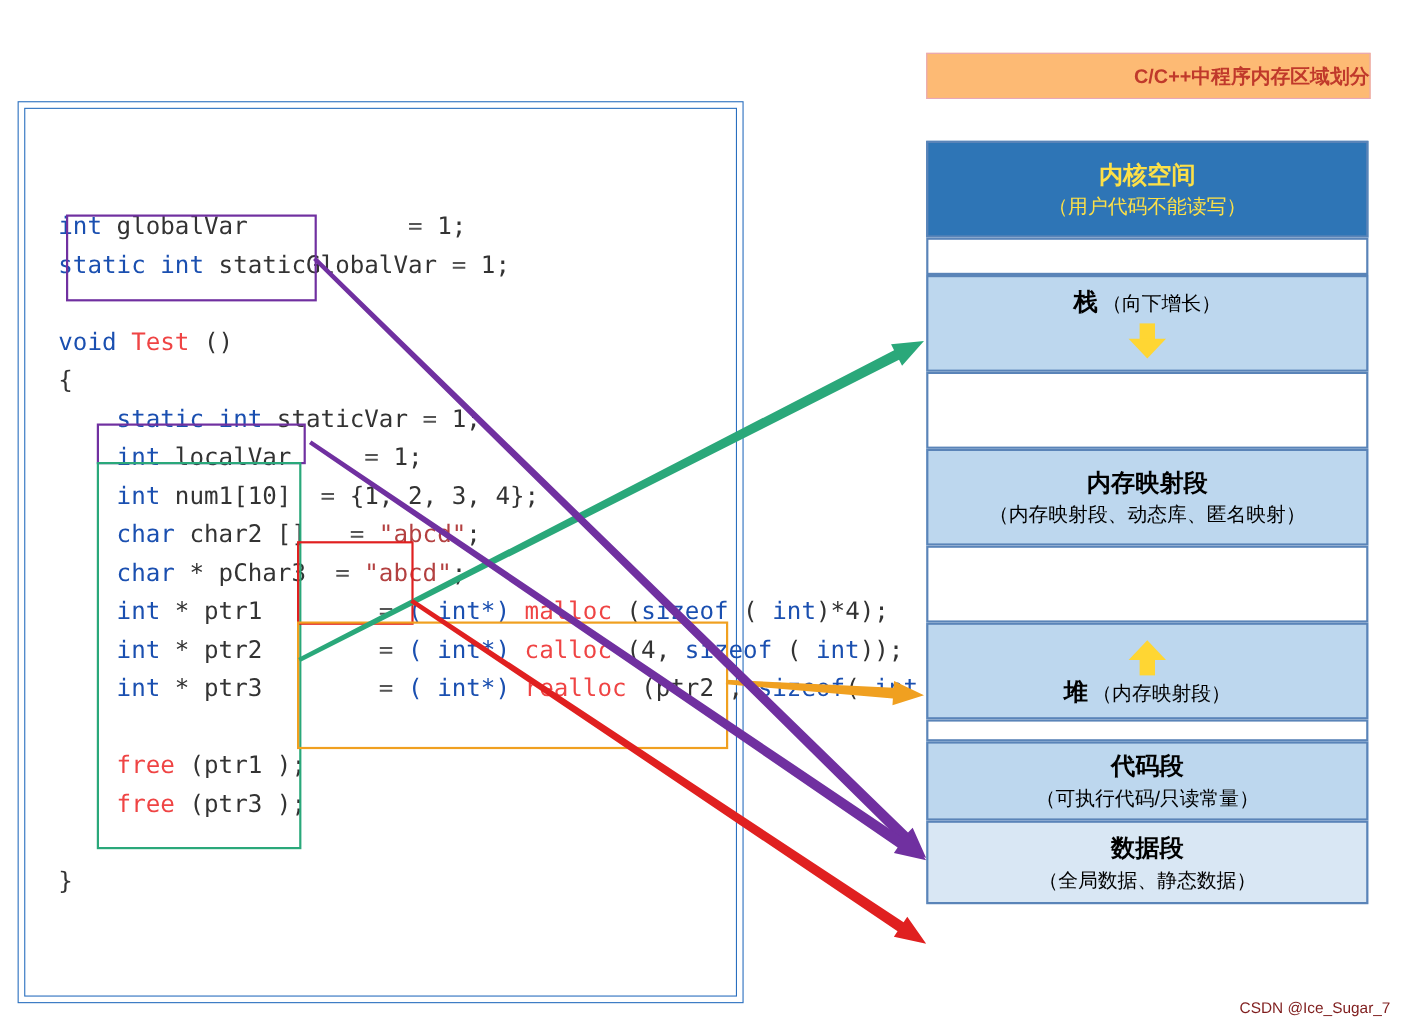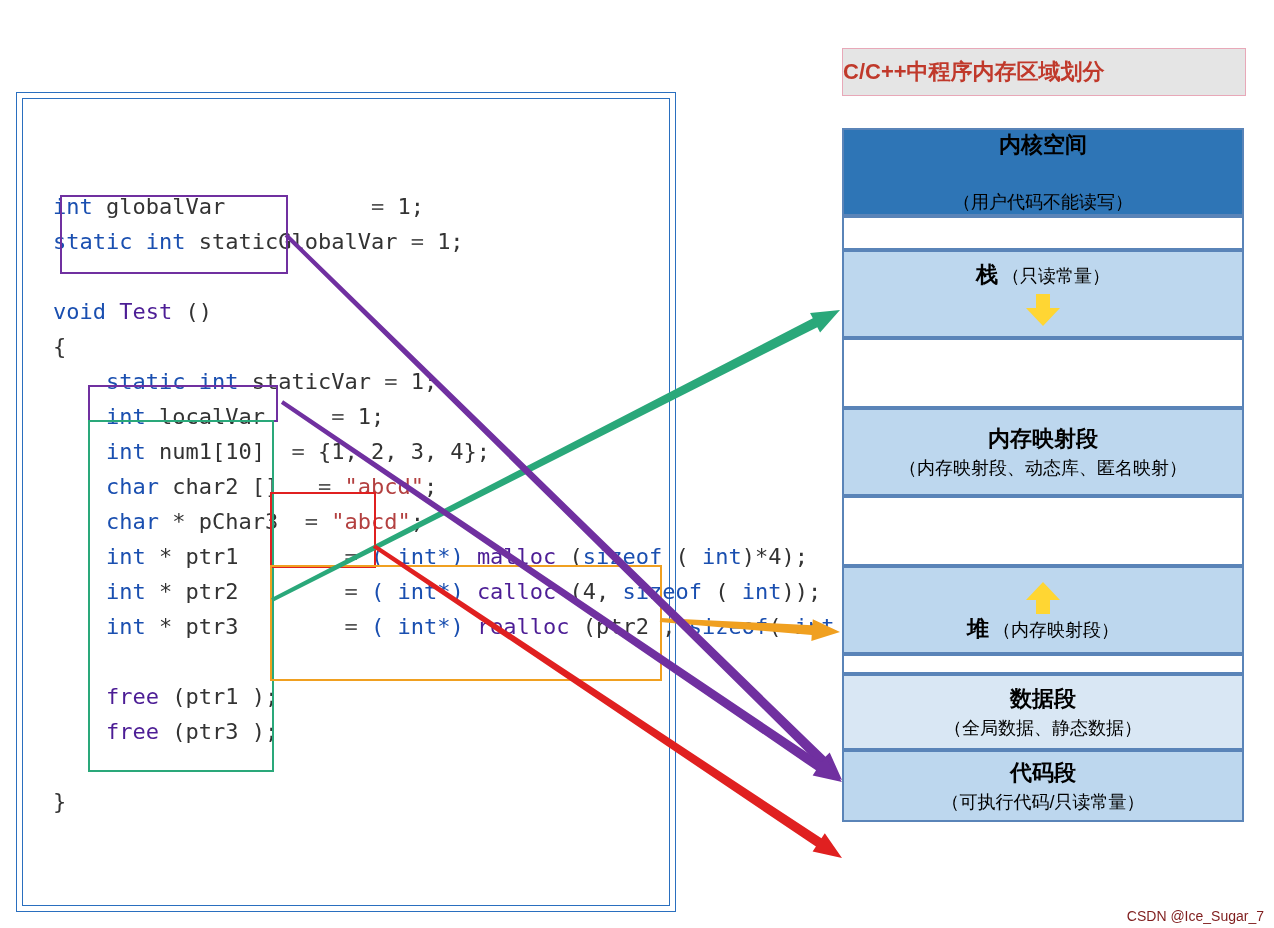--- a/index.html
+++ b/index.html
@@ -12,24 +12,24 @@
     position: relative;
     overflow: hidden;
   }
   .title-box {
     position: absolute;
     left: 842px;
     top: 48px;
     width: 402px;
     border: 1px solid #e8a8b8;
     color: #c0392b;
-    font-size: 22px;
-    text-align: left;
+    font-size: 18px;
+    text-align: right;
     padding: 8px 0;
-    background: #e5e5e5;
+    background: #fdba74;
     font-weight: bold;
   }
   .code-outer {
     position: absolute;
     left: 16px;
     top: 92px;
     width: 660px;
     height: 820px;
     border: 1px solid #2a6fbf;
     box-sizing: border-box;
@@ -46,21 +46,21 @@
   }
   .code {
     font-family: Consolas, Menlo, monospace;
     font-size: 22px;
     line-height: 35px;
     white-space: pre;
     color: #333;
     position: relative;
   }
   .k   { color: #1a4fb0; }  
-  .fn  { color: #4c1d95; }  
+  .fn  { color: #ef4444; }  
   .str { color: #b34040; }  
   .punc{ color: #555; }
   
   .box-purple1 { position:absolute; left:60px; top:195px; width:224px; height:75px; border:2px solid #7030a0; pointer-events:none;}
   .box-purple2 { position:absolute; left:88px; top:385px; width:186px; height:33px; border:2px solid #7030a0; pointer-events:none;}
   .box-green   { position:absolute; left:88px; top:420px; width:182px; height:348px; border:2px solid #2aa87a; pointer-events:none;}
   .box-red     { position:absolute; left:270px; top:492px; width:102px; height:72px; border:2px solid #e02020; pointer-events:none;}
   .box-orange  { position:absolute; left:270px; top:565px; width:388px; height:112px; border:2px solid #f0a020; pointer-events:none;}
 
   
@@ -77,21 +77,21 @@
     border: 2px solid #5a84b8;
     box-sizing: border-box;
     display: flex;
     flex-direction: column;
     align-items: center;
     justify-content: center;
     position: relative;
   }
   .mem .seg .title { font-size: 22px; font-weight: bold; }
   .mem .seg .sub   { font-size: 18px; font-weight: normal; margin-top:2px;}
-  .mem .kernel { background:#2e75b6; color:#000000; height:88px;justify-content:space-between; }
+  .mem .kernel { background:#2e75b6; color:#fde047; height:88px; }
   .mem .gap    { background:#fff; }
   .mem .stack  { background:#bdd7ee; height:88px; }
   .mem .mmap   { background:#bdd7ee; height:88px; }
   .mem .heap   { background:#bdd7ee; height:88px; }
   .mem .data   { background:#d9e7f4; height:76px; }
   .mem .codeseg{ background:#bdd7ee; height:72px; }
 
   .arrow-down, .arrow-up {
     width: 34px; height: 34px; position: relative; margin-top:4px;
   }
@@ -131,51 +131,51 @@
     <div class="seg kernel">
       <div style="display: flex; align-items: baseline; gap: 4px;">
         <span class="title">内核空间</span>
       </div>
       <div class="sub">（用户代码不能读写）</div>
     </div>
     <div class="seg gap" style="height: 34px;"></div>
     <div class="seg stack">
       <div style="display: flex; align-items: baseline; gap: 4px;">
         <span class="title">栈</span>
-        <span class="sub">（只读常量）</span>
+        <span class="sub">（向下增长）</span>
       </div>
       <div class="arrow-down"></div>
     </div>
     <div class="seg gap" style="height: 70px;"></div>
     <div class="seg mmap">
       <div style="display: flex; align-items: baseline; gap: 4px;">
         <span class="title">内存映射段</span>
       </div>
       <div class="sub">（内存映射段、动态库、匿名映射）</div>
     </div>
     <div class="seg gap" style="height: 70px;"></div>
     <div class="seg heap">
       <div class="arrow-up"></div>
       <div style="display: flex; align-items: baseline; gap: 4px;">
         <span class="title">堆</span>
         <span class="sub">（内存映射段）</span>
       </div>
     </div>
     <div class="seg gap" style="height: 20px;"></div>
+    <div class="seg codeseg">
+      <div style="display: flex; align-items: baseline; gap: 4px;">
+        <span class="title">代码段</span>
+      </div>
+      <div class="sub">（可执行代码/只读常量）</div>
+    </div>
     <div class="seg data">
       <div style="display: flex; align-items: baseline; gap: 4px;">
         <span class="title">数据段</span>
       </div>
       <div class="sub">（全局数据、静态数据）</div>
-    </div>
-    <div class="seg codeseg">
-      <div style="display: flex; align-items: baseline; gap: 4px;">
-        <span class="title">代码段</span>
-      </div>
-      <div class="sub">（可执行代码/只读常量）</div>
     </div>
   </div>
 
 <svg id="arrows-svg" width="1274" height="928" style="position:absolute;left:0;top:0;pointer-events:none">
     <defs>
       <marker id="ah0" markerWidth="16" markerHeight="14" refX="14" refY="7" orient="auto" markerUnits="userSpaceOnUse">
         <polygon points="0,0 16,7 0,14 4,7" fill="#2aa87a"></polygon>
       </marker>
       <marker id="ah1" markerWidth="16" markerHeight="14" refX="14" refY="7" orient="auto" markerUnits="userSpaceOnUse">
         <polygon points="0,0 16,7 0,14 4,7" fill="#f0a020"></polygon>

